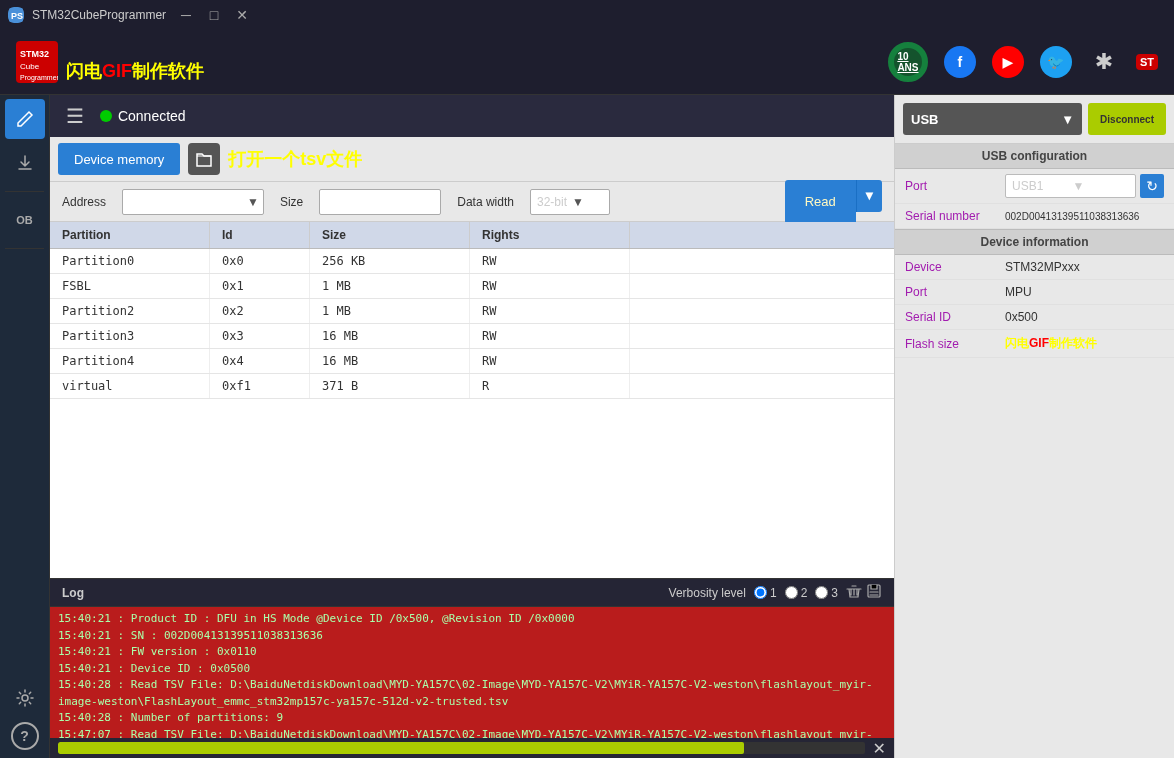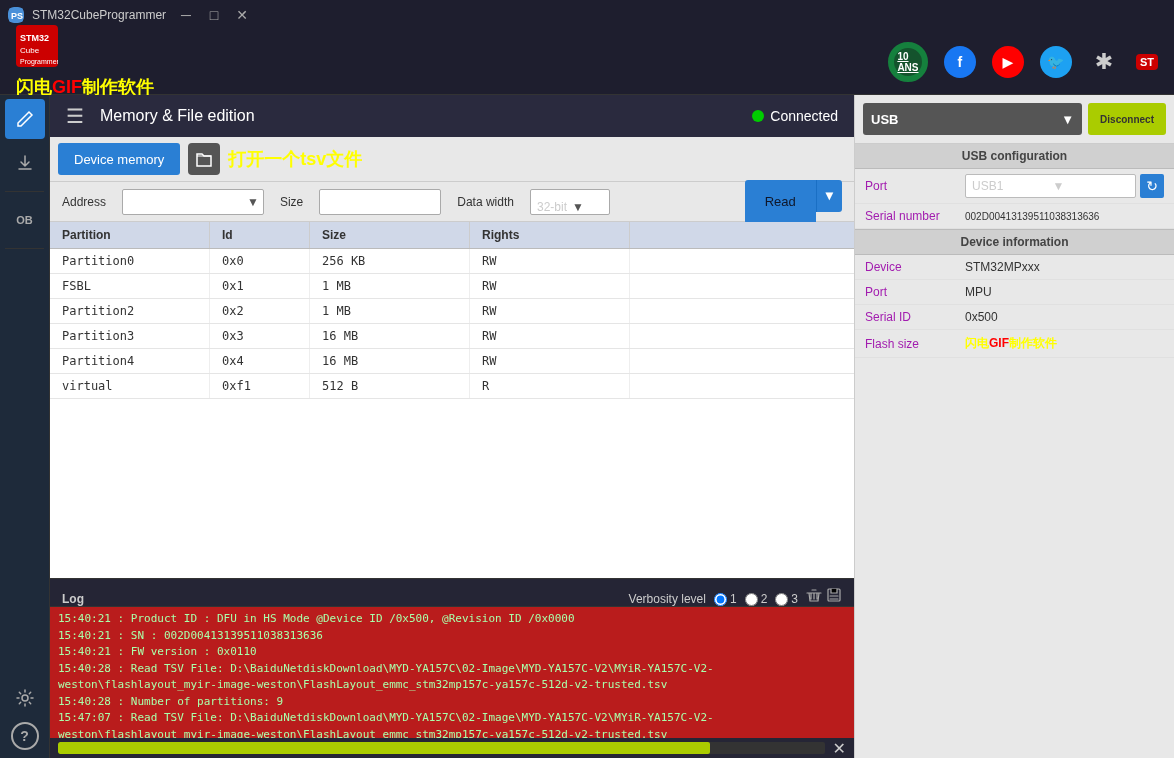--- a/index.html
+++ b/index.html
@@ -6,21 +6,21 @@
     body { width: 1174px; height: 758px; background: #1a1a2e; font-family: 'Segoe UI', Arial, sans-serif; font-size: 12px; color: #ccc; overflow: hidden; }
 
     
     #titlebar { height: 30px; background: #1e1e2e; display: flex; align-items: center; padding: 0 8px; color: #ccc; font-size: 12px; gap: 8px; }
     #titlebar .app-icon { width: 16px; height: 16px; background: #4a90d9; border-radius: 6px; display: flex; align-items: center; justify-content: center; color: white; font-size: 10px; font-weight: bold; }
     #titlebar .win-controls { display: flex; gap: 4px; }
     #titlebar .win-btn { width: 24px; height: 20px; display: flex; align-items: center; justify-content: center; cursor: pointer; color: #aaa; font-size: 14px; }
 
     
     #brandbar { height: 65px; background: #1e1e2e; display: flex; align-items: center; padding: 0 16px; border-bottom: 1px solid #333; }
-    #brandbar .logo-area { display: flex; align-items: flex-start; gap: 8px; flex-direction: column; }
+    #brandbar .logo-area { display: flex; align-items: flex-end; gap: 8px; }
     #brandbar .social-icons { margin-left: auto; display: flex; align-items: center; gap: 16px; }
     #brandbar .social-icon { width: 32px; height: 32px; border-radius: 50%; display: flex; align-items: center; justify-content: center; font-size: 14px; }
     .si-award { background: #14532d; color: white; border-radius: 50%; width: 40px; height: 40px; display: flex; align-items: center; justify-content: center; font-size: 10px; font-weight: bold; border: 6px solid #15803d; text-decoration: underline; }
     .si-fb { background: #1877f2; color: white; }
     .si-yt { background: #ff0000; color: white; }
     .si-tw { background: #1da1f2; color: white; }
     .si-star { background: transparent; color: #ccc; font-size: 20px; }
     .si-st { background: #cc0000; color: white; border-radius: 4px; font-weight: bold; font-size: 11px; padding: 2px 4px; }
 
     
@@ -46,48 +46,48 @@
     .tab-btn { height: 32px; padding: 0 16px; background: #2a7fd4; color: white; border: none; border-radius: 3px; cursor: pointer; font-size: 13px; font-weight: 500; }
     .open-file-area { display: flex; align-items: center; gap: 8px; margin-left: 4px; }
     .open-file-icon { width: 32px; height: 32px; background: #555; border-radius: 4px; display: flex; align-items: center; justify-content: center; color: white; font-size: 16px; cursor: pointer; }
     .open-file-text { color: #ff0; font-size: 18px; font-weight: bold; }
 
     
     #controls-row { height: 40px; background: #e8e8e8; display: flex; align-items: center; padding: 0 12px; gap: 16px; border-bottom: 1px solid #ccc; }
     .ctrl-label { color: #333; font-size: 12px; }
     .ctrl-input { height: 26px; border: 1px solid #aaa; background: white; border-radius: 2px; display: flex; align-items: center; }
     .ctrl-input input { border: none; outline: none; height: 22px; padding: 0 6px; font-size: 12px; background: transparent; width: 120px; }
-    .ctrl-select { height: 26px; border: 1px solid #aaa; background: white; border-radius: 2px; display: flex; align-items: flex-end; padding: 0 6px; cursor: pointer; min-width: 80px; gap: 4px; }
+    .ctrl-select { height: 26px; border: 1px solid #aaa; background: white; border-radius: 2px; display: flex; align-items: center; padding: 0 6px; cursor: pointer; min-width: 80px; gap: 4px; }
     .ctrl-select span { flex: 1; font-size: 12px; }
     .dropdown-arr { color: #555; }
-    .read-btn { height: 44px; padding: 0 20px; background: #2a7fd4; color: #0f172a; border: none; border-radius: 3px; cursor: pointer; font-size: 13px; margin-left: auto; }
+    .read-btn { height: 44px; padding: 0 20px; background: #2a7fd4; color: #fef9c3; border: none; border-radius: 3px; cursor: pointer; font-size: 13px; margin-left: auto; }
     .read-dropdown { height: 32px; padding: 0 6px; background: #2a7fd4; color: white; border: none; border-left: 1px solid #1a6fc4; border-radius: 0 3px 3px 0; cursor: pointer; }
 
     
     #memory-table { flex: 1; background: white; overflow-y: auto; }
     .tbl-header { display: grid; grid-template-columns: 160px 100px 160px 160px; background: #d0d8e8; border-bottom: 1px solid #bbb; }
     .tbl-header-cell { padding: 6px 12px; font-size: 12px; color: #333; font-weight: 600; border-right: 1px solid #ccc; }
     .tbl-row { display: grid; grid-template-columns: 160px 100px 160px 160px; border-bottom: 1px solid #e5e5e5; }
     .tbl-cell { padding: 5px 12px; font-size: 12px; color: #333; border-right: 1px solid #eee; font-family: monospace; }
 
     
     #log-section { height: 180px; background: #1a1a2e; display: flex; flex-direction: column; border-top: 1px solid #333; }
-    #log-header { height: 28px; background: #252535; display: flex; align-items: flex-end; padding: 0 12px; border-bottom: 1px solid #333; }
+    #log-header { height: 28px; background: #252535; display: flex; align-items: center; padding: 0 12px; border-bottom: 1px solid #333; }
     #log-header .log-title { color: #ccc; font-size: 12px; font-weight: 600; }
     #log-header .verbosity { display: flex; align-items: center; gap: 8px; margin-left: auto; color: #ccc; font-size: 12px; }
     #log-header .radio-opt { display: flex; align-items: center; gap: 3px; }
     #log-content { flex: 1; overflow-y: auto; padding: 4px 8px; background: #b91c1c; font-family: monospace; font-size: 11px; color: #aaffaa; }
     #log-content .log-line { line-height: 1.5; }
     #progress-bar-area { height: 20px; background: #252535; display: flex; align-items: center; padding: 0 8px; gap: 8px; }
     .progress-bar-bg { flex: 1; height: 12px; background: #333; border-radius: 2px; overflow: hidden; }
     .progress-bar-fill { height: 100%; background: #aacc00; border-radius: 2px; }
     .progress-close { color: #ccc; cursor: pointer; font-size: 16px; }
 
     
-    #right-panel { width: 320px; background: #e8e8e8; display: flex; flex-direction: column; border-left: 1px solid #ccc; }
+    #right-panel { width: 280px; background: #e8e8e8; display: flex; flex-direction: column; border-left: 1px solid #ccc; }
     #right-top { padding: 8px; display: flex; gap: 6px; border-bottom: 1px solid #ccc; }
     .usb-select { flex: 1; height: 32px; background: #555; color: white; border: none; border-radius: 3px; padding: 0 8px; font-size: 13px; font-weight: 600; display: flex; align-items: center; }
     .disconnect-btn { height: 32px; padding: 0 12px; background: #aacc00; color: #333; border: none; border-radius: 3px; cursor: pointer; font-size: 10px; font-weight: 600; }
     .section-title { background: #d0d0d0; padding: 5px 10px; font-size: 12px; color: #444; font-weight: 600; text-align: center; border-bottom: 1px solid #bbb; }
     .info-row { display: flex; align-items: center; padding: 5px 10px; border-bottom: 1px solid #e0e0e0; }
     .info-label { color: #a21caf; font-size: 12px; width: 100px; }
     .info-value { color: #333; font-size: 12px; font-weight: 500; flex: 1; }
     .port-select { flex: 1; height: 24px; background: white; border: 1px solid #bbb; border-radius: 2px; display: flex; align-items: center; padding: 0 6px; gap: 4px; }
     .port-select span { flex: 1; font-size: 12px; }
     .refresh-btn { width: 24px; height: 24px; background: #2a7fd4; color: white; border: none; border-radius: 2px; cursor: pointer; display: flex; align-items: center; justify-content: center; font-size: 14px; }
@@ -157,21 +157,20 @@
           <path d="M10 2v2M10 16v2M2 10h2M16 10h2M4.3 4.3l1.4 1.4M14.3 14.3l1.4 1.4M4.3 15.7l1.4-1.4M14.3 5.7l1.4-1.4" stroke="#aaa" stroke-width="1.5" stroke-linecap="round"></path>
         </svg>
     </div>
     <div class="sidebar-btn" style="font-size:14px;font-weight:bold;color:#aaa;border:2px solid #aaa;border-radius:50%;width:28px;height:28px;margin-bottom:8px;">?</div>
   </div>
 
   <div id="content">
 
     <div id="header">
       <div class="menu-icon">☰</div>
-      <span class="page-title">Memory &amp; File edition</span>
       <div class="connected-badge">
         <div class="connected-dot"></div>
         <span>Connected</span>
       </div>
     </div>
 
     <div id="toolbar">
       <button class="tab-btn">Device memory</button>
       <div class="open-file-area">
         <div class="open-file-icon">
@@ -240,21 +239,21 @@
     </div>
           <div class="tbl-row">
       <div class="tbl-cell">Partition4</div>
       <div class="tbl-cell">0x4</div>
       <div class="tbl-cell">16 MB</div>
       <div class="tbl-cell">RW</div>
     </div>
           <div class="tbl-row">
       <div class="tbl-cell">virtual</div>
       <div class="tbl-cell">0xf1</div>
-      <div class="tbl-cell">512 B</div>
+      <div class="tbl-cell">371 B</div>
       <div class="tbl-cell">R</div>
     </div>
         </div>
     </div>
 
     <div id="log-section">
       <div id="log-header">
         <span class="log-title">Log</span>
         <div class="verbosity">
           <span>Verbosity level</span>
@@ -281,20 +280,21 @@
               <rect x="2" y="2" width="12" height="12" rx="1" stroke="#aaa" stroke-width="1.2" fill="none"></rect>
               <path d="M5 2v4h6V2M4 9h8M4 12h8" stroke="#aaa" stroke-width="1.2" stroke-linecap="round"></path>
             </svg>
         </div>
       </div>
       <div id="log-content">
 
       <div class="log-line">15:40:21 : Product ID : DFU in HS Mode @Device ID /0x500, @Revision ID /0x0000</div>
           <div class="log-line">15:40:21 : SN : 002D00413139511038313636</div>
           <div class="log-line">15:40:21 : FW version : 0x0110</div>
+          <div class="log-line">15:40:21 : Device ID : 0x0500</div>
           <div class="log-line">15:40:28 : Read TSV File: D:\BaiduNetdiskDownload\MYD-YA157C\02-Image\MYD-YA157C-V2\MYiR-YA157C-V2-weston\flashlayout_myir-image-weston\FlashLayout_emmc_stm32mp157c-ya157c-512d-v2-trusted.tsv</div>
           <div class="log-line">15:40:28 : Number of partitions: 9</div>
           <div class="log-line">15:47:07 : Read TSV File: D:\BaiduNetdiskDownload\MYD-YA157C\02-Image\MYD-YA157C-V2\MYiR-YA157C-V2-weston\flashlayout_myir-image-weston\FlashLayout_emmc_stm32mp157c-ya157c-512d-v2-trusted.tsv</div>
         </div>
       <div id="progress-bar-area">
         <div class="progress-bar-bg">
           <div class="progress-bar-fill" id="prog-fill" style="width: 85%;"></div>
         </div>
         <span class="progress-close">✕</span>
       </div>

